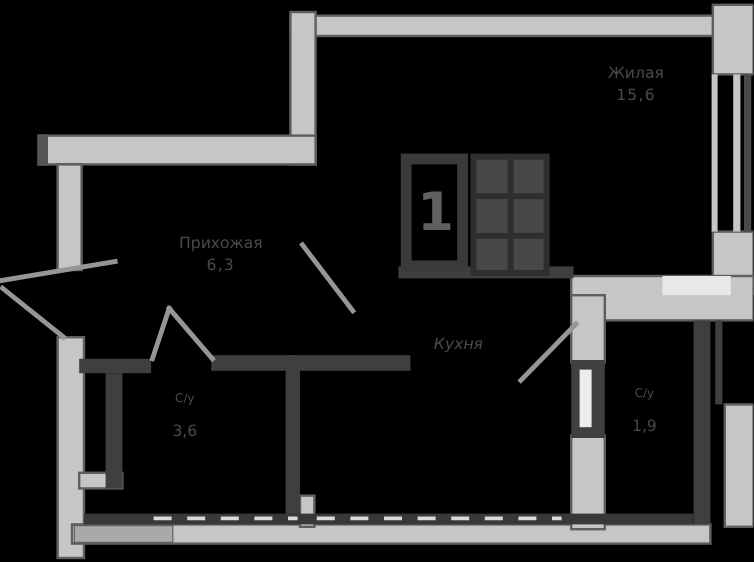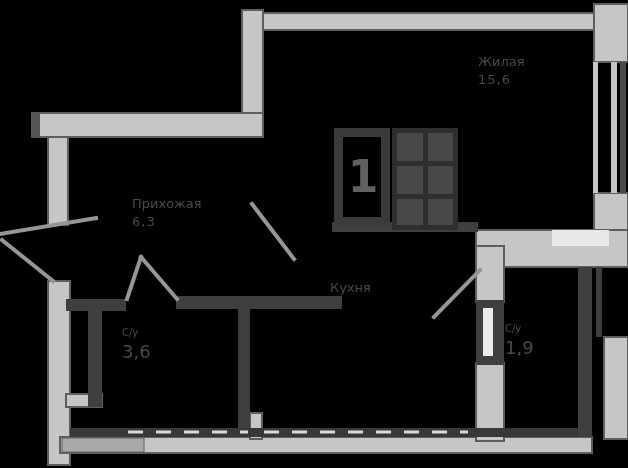--- a/index.html
+++ b/index.html
@@ -19,25 +19,25 @@
   .partition{fill:var(--partition);stroke:none;}
   .door-line{stroke:var(--door-line);stroke-width:4;fill:none;stroke-linecap:square;}
   .window-dash{stroke:var(--window-dash);stroke-width:3;fill:none;}
   .leaf{fill:var(--door-leaf);}
   .notch{fill:var(--notch);}
   .shaft-outer{fill:var(--shaft-frame);}
   .shaft-cell{fill:var(--shaft-cell);}
   .door-frame{fill:var(--door-frame);}
   .door-inner{fill:#000;}
   .door-num{fill:var(--door-number);font-weight:bold;font-size:44px;}
-  .plan-label{position:absolute;color:var(--label);}
+  .plan-label{position:absolute;text-align:center;color:var(--label);}
   .plan-label .room-name{display:block;font-size:13px;line-height:1.25;}
   .plan-label .room-area{display:block;font-size:13px;line-height:1.3;margin-top:2px;letter-spacing:1px;}
   .plan-label.small .room-name{font-size:10px;}
-  .plan-label.small .room-area{font-size:18px;margin-top:0;letter-spacing:0;}
+  .plan-label.small .room-area{font-size:13px;margin-top:12px;letter-spacing:0;}
 </style>
 </head>
 <body>
 
 <div class="stage">
 
   <svg width="628" height="468" viewBox="0 0 628 468">
 
     <g>
       <rect class="wall" x="242" y="13" width="360" height="17"></rect>
@@ -115,21 +115,21 @@
   <div class="plan-label" style="left:478px;top:54px;width:104px;">
     <span class="room-name">Жилая</span>
     <span class="room-area">15,6</span>
   </div>
 
   <div class="plan-label" style="left:132px;top:196px;width:104px;">
     <span class="room-name">Прихожая</span>
     <span class="room-area">6,3</span>
   </div>
 
-  <div class="plan-label" style="left:330px;top:280px;width:104px;">
+  <div class="plan-label" style="left:330px;top:280px;width:104px;font-style:italic;">
     <span class="room-name">Кухня</span>
   </div>
 
   <div class="plan-label small" style="left:505px;top:323px;width:64px;">
     <span class="room-name">С/у</span>
     <span class="room-area">1,9</span>
   </div>
 
   <div class="plan-label small" style="left:122px;top:327px;width:64px;">
     <span class="room-name">С/у</span>

